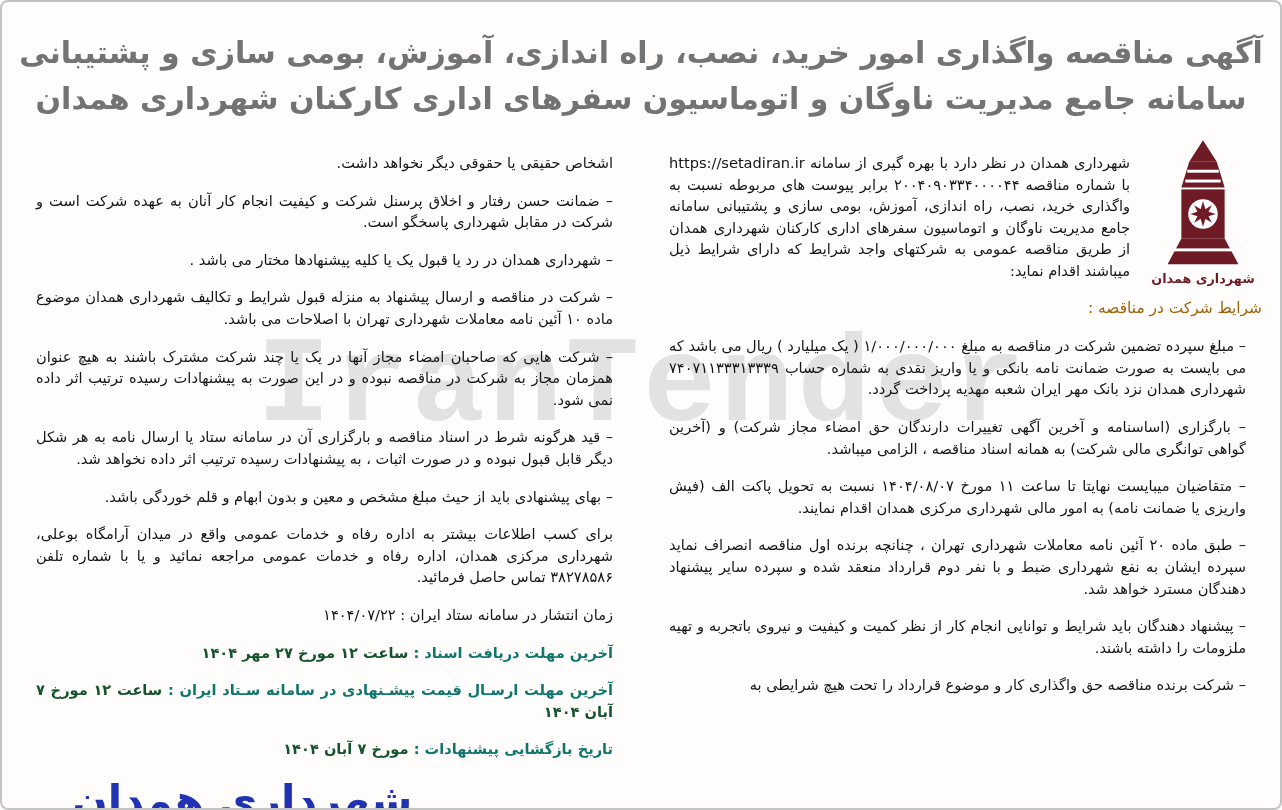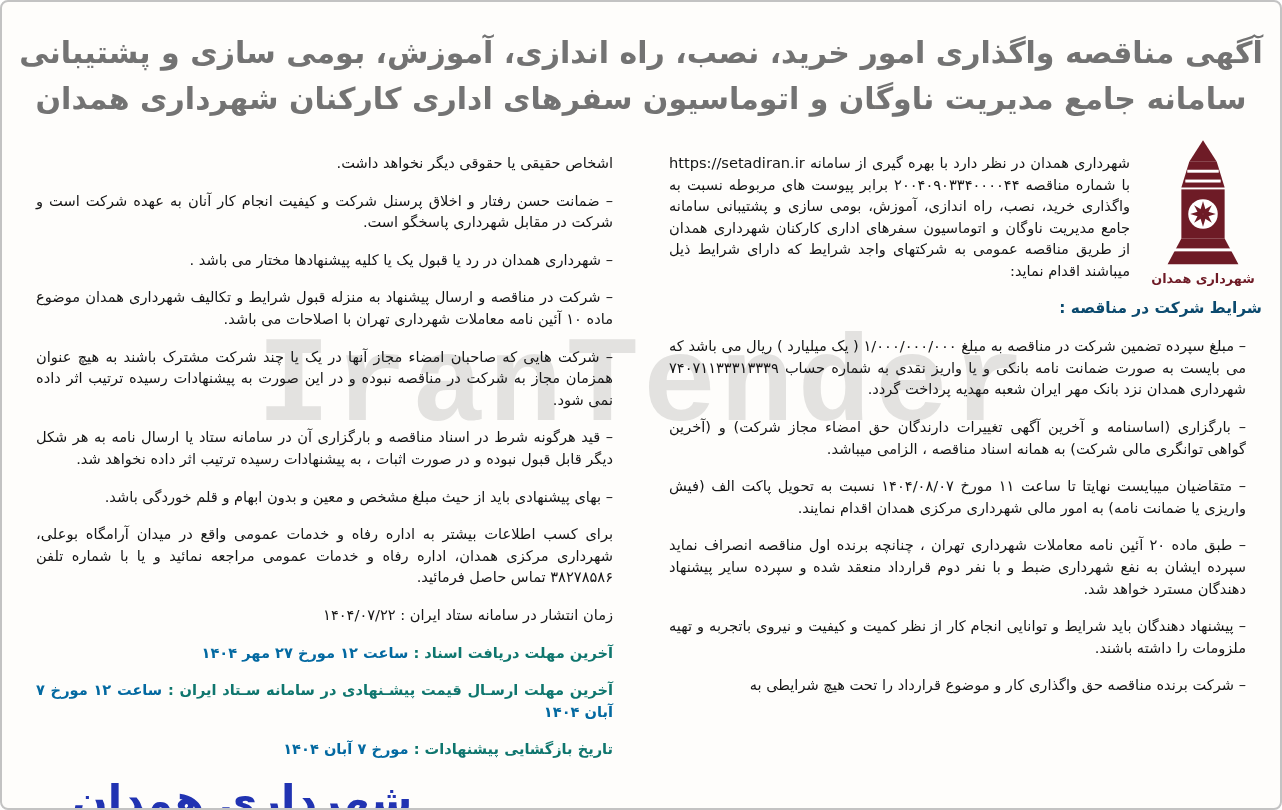--- a/index.html
+++ b/index.html
@@ -15,27 +15,27 @@
   .ad { position:absolute; inset:8px 10px; direction:rtl; }
 
   .title { text-align:center; color:#737373; font-weight:bold;
            font-size:30px; line-height:46px; margin-top:20px; }
 
   .columns { display:flex; gap:24px; padding:14px 8px 0 8px; }
   .col { flex:1; font-size:14.6px; line-height:21.6px; color:#151515;
          text-align:justify; }
 
   .logo { float:right; width:118px; height:150px; margin:2px 0 6px 14px; }
-  .heading-red { color:#0c4a6e; font-weight:bold; font-size:15.4px; margin:0 0; }
+  .heading-red { color:#a16207; font-weight:normal; font-size:15.4px; margin:0 0; }
   .bold-line { font-weight:normal; }
   p.item { margin:16px; }
 
   .deadline { font-weight:bold; }
   .deadline .label { color:#0f766e; }
-  .deadline .value { color:#0369a1; }
+  .deadline .value { color:#14532d; }
 
   .signature { margin-top:16px; color:#2133b2; font-weight:bold;
                font-size:42px; text-align:left; padding-left:52px;
                line-height:1.2; }
 
   .watermark {
     position:absolute; top:316px; left:255px;
     font-family:Liberation Mono, monospace; font-weight:bold;
     font-size:122px; letter-spacing:4px;
     color:rgba(90,90,90,0.16);

